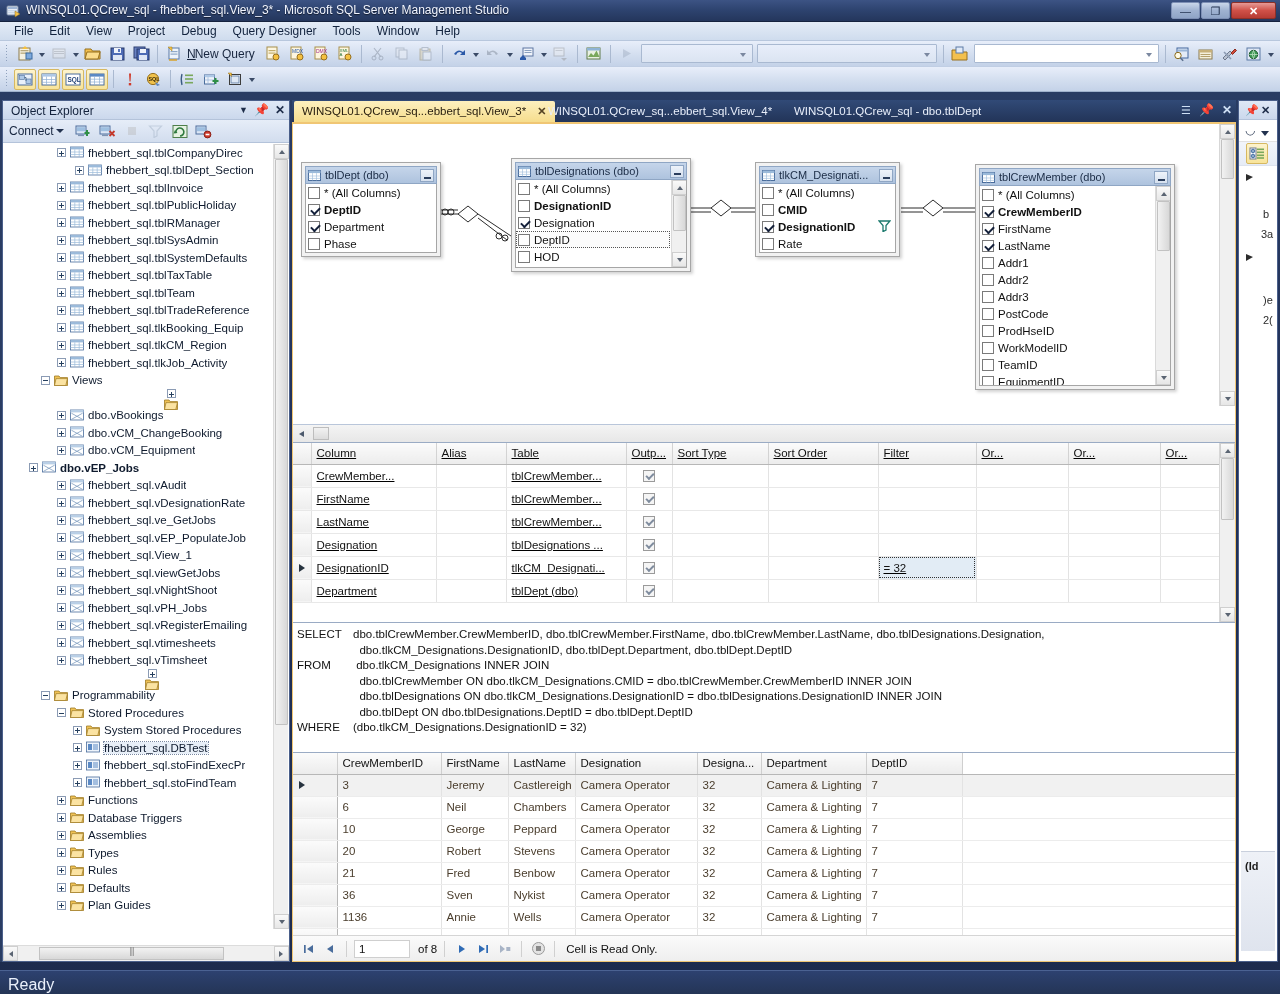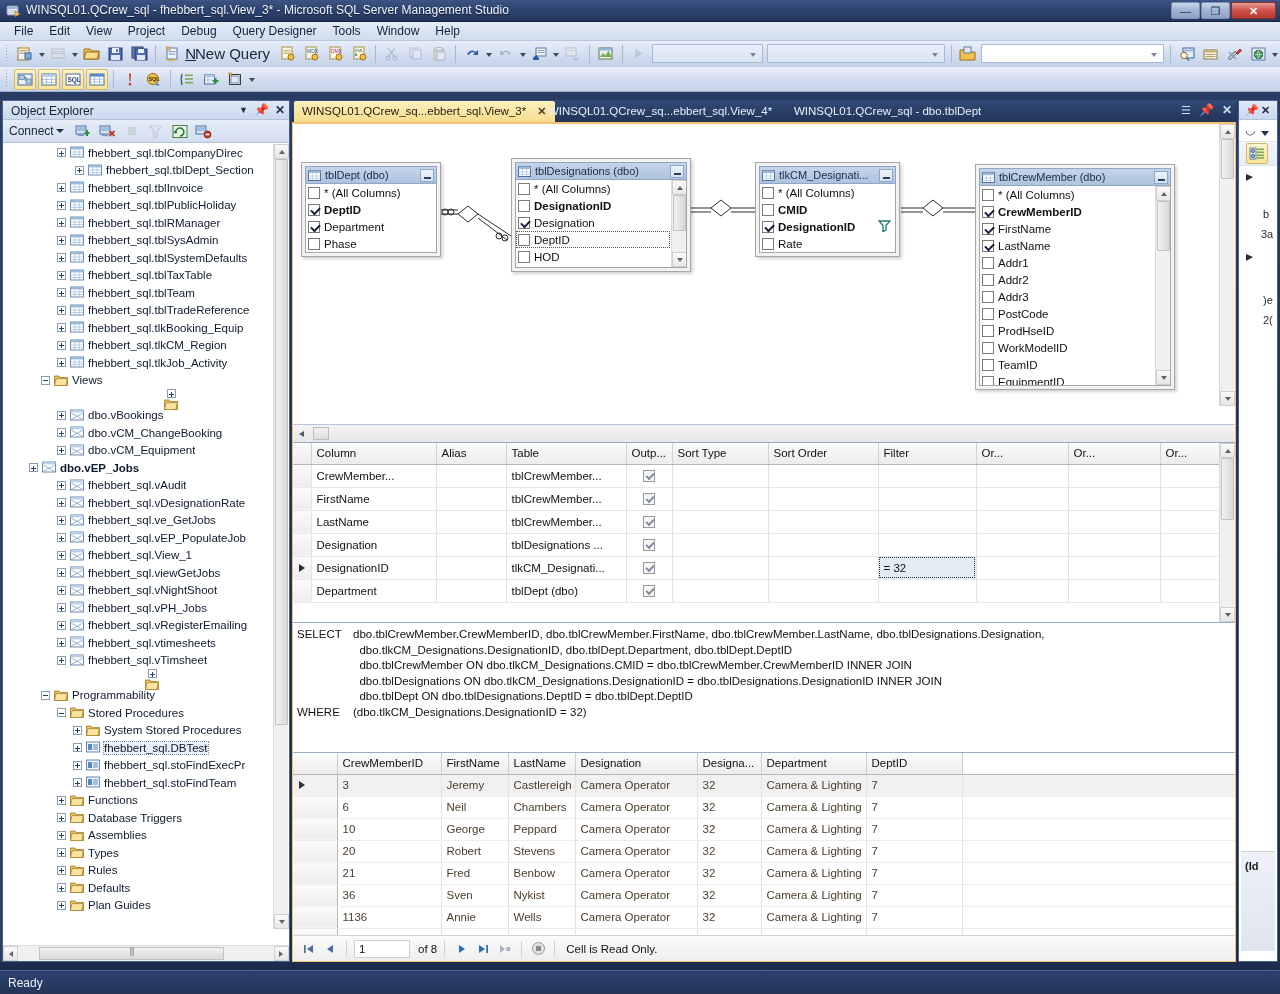--- a/index.html
+++ b/index.html
@@ -82,21 +82,21 @@
     background: linear-gradient(180deg,#fdf3cd 0%, #f8e49a 100%);
   }
   .tbtn svg { display: block; }
   .tsep { width: 1px; height: 18px; background: #aab9d0; margin: 0 4px; }
   .tcaret { width: 10px; height: 20px; position: relative; }
   .tcaret::after {
     content: ""; position: absolute; left: 2px; top: 9px;
     border-left: 3.5px solid transparent; border-right: 3.5px solid transparent;
     border-top: 4px solid #3a4a66;
   }
-  .tlabel { font-size: 15px; color: #18263f; padding: 0 6px 0 1px; white-space: nowrap; }
+  .tlabel { font-size: 12px; color: #18263f; padding: 0 6px 0 1px; white-space: nowrap; }
   .tlabel u { text-decoration: underline; }
   .tcombo {
     height: 19px; border: 1px solid #a9b9d1; border-radius: 1px;
     background: linear-gradient(180deg,#e8eefa 0%, #dbe4f2 100%);
     position: relative; margin: 0 2px;
   }
   .tcombo.white { background: #fff; }
   .tcombo::after {
     content: ""; position: absolute; right: 6px; top: 8px;
     border-left: 3.5px solid transparent; border-right: 3.5px solid transparent;
@@ -387,21 +387,21 @@
   
   #leftstrip { position: absolute; left: 0; top: 100px; width: 2px; height: 862px; background: #2a3d63; }
 
   
   #statusbar {
     position: absolute; left: 0; bottom: 0; width: 1280px; height: 24px;
     background: linear-gradient(180deg,#2d4170 0%, #243556 100%);
     border-top: 1px solid #4b6292;
   }
   #statusbar .st {
-    position: absolute; left: 8px; top: 5px; font-size: 12px; color: #eaf0fb;
+    position: absolute; left: 8px; top: 5px; font-size: 16px; color: #eaf0fb;
   }
 </style>
 </head>
 <body>
 
 <div id="app">
 
   <div id="titlebar">
     <span class="tb-icon">
       <svg width="16" height="16" viewBox="0 0 16 16">
@@ -1387,21 +1387,21 @@
           <div class="sb-arrow down" style="position:absolute;bottom:0;left:0;"></div>
         </div>
       </div>
 
       <div id="split1">
         <span class="lbtn"></span>
         <span class="box"></span>
       </div>
 
       <div id="gridpane">
-        <div style="position:absolute; left:0; top:0; right:16px; bottom:0; overflow:hidden;">
+        <div style="position:absolute; left:0; top:0; right:16px; bottom:0; overflow:hidden;text-decoration:underline;">
           <table class="cg">
             <colgroup>
               <col style="width:18px">
                 <col style="width:125px">
                 <col style="width:70px">
                 <col style="width:120px">
               <col style="width:46px">
                 <col style="width:96px">
                 <col style="width:110px">
                 <col style="width:98px">
@@ -1512,20 +1512,21 @@
           <div class="sb-arrow"></div>
           <div class="sb-thumb" style="height:62px;"></div>
           <div class="sb-arrow down" style="position:absolute;bottom:0;left:0;"></div>
         </div>
       </div>
 
       <div id="sqlpane">
         <div id="sql-lines" style="padding-top:4px;">
             <div class="sqlrow"><span class="sqlkw">SELECT</span><span class="sqlbody">dbo.tblCrewMember.CrewMemberID, dbo.tblCrewMember.FirstName, dbo.tblCrewMember.LastName, dbo.tblDesignations.Designation,</span></div>
             <div class="sqlrow"><span class="sqlkw"></span><span class="sqlbody">  dbo.tlkCM_Designations.DesignationID, dbo.tblDept.Department, dbo.tblDept.DeptID</span></div>
+            <div class="sqlrow"><span class="sqlkw">FROM</span><span class="sqlbody"> dbo.tlkCM_Designations INNER JOIN</span></div>
             <div class="sqlrow"><span class="sqlkw"></span><span class="sqlbody">  dbo.tblCrewMember ON dbo.tlkCM_Designations.CMID = dbo.tblCrewMember.CrewMemberID INNER JOIN</span></div>
             <div class="sqlrow"><span class="sqlkw"></span><span class="sqlbody">  dbo.tblDesignations ON dbo.tlkCM_Designations.DesignationID = dbo.tblDesignations.DesignationID INNER JOIN</span></div>
             <div class="sqlrow"><span class="sqlkw"></span><span class="sqlbody">  dbo.tblDept ON dbo.tblDesignations.DeptID = dbo.tblDept.DeptID</span></div>
             <div class="sqlrow"><span class="sqlkw">WHERE</span><span class="sqlbody">(dbo.tlkCM_Designations.DesignationID = 32)</span></div>
           </div>
       </div>
 
       <div id="respane">
         <div style="position:absolute;left:0;top:0;right:0;bottom:26px;overflow:hidden;">
           <table class="rg">

